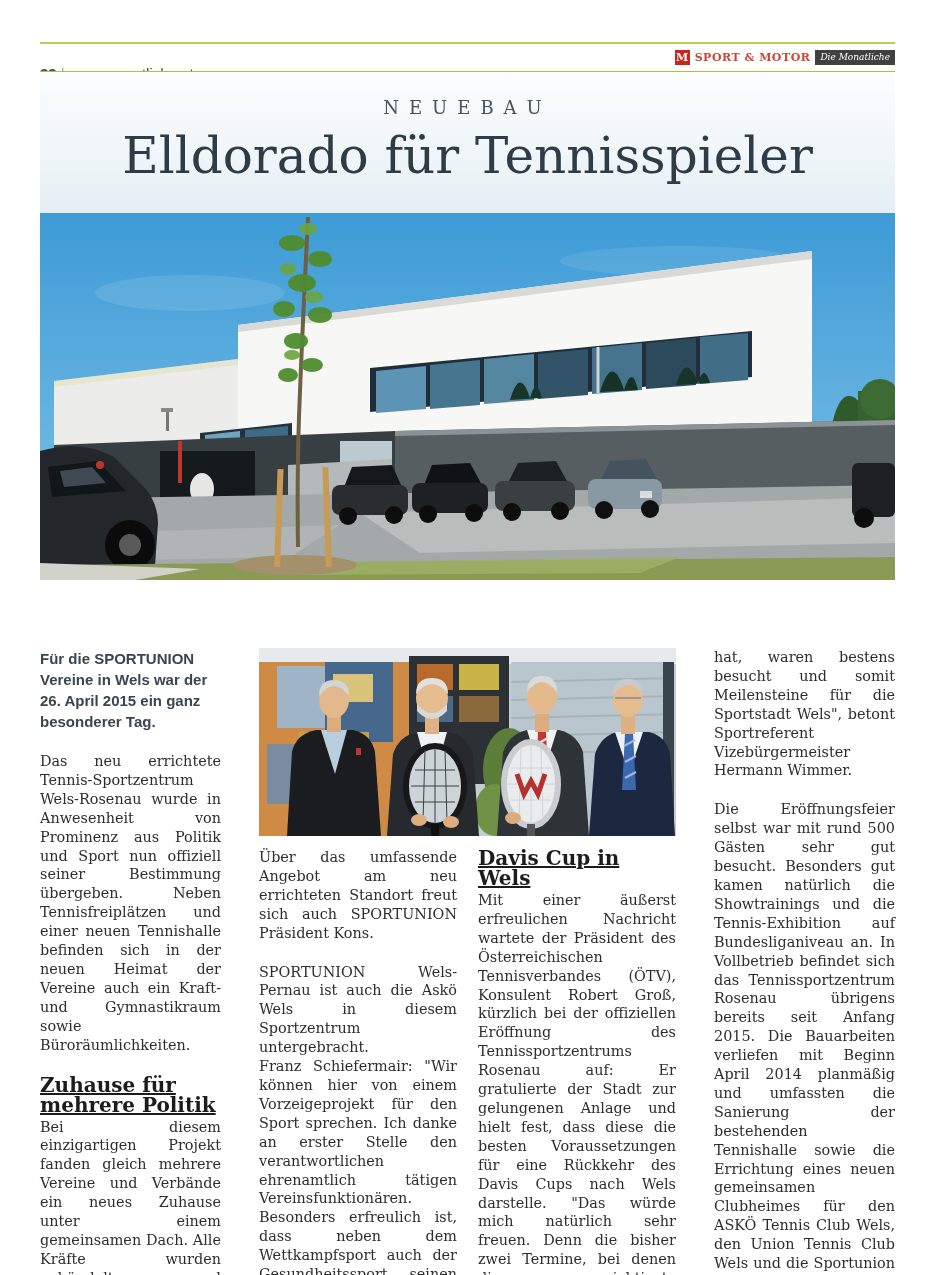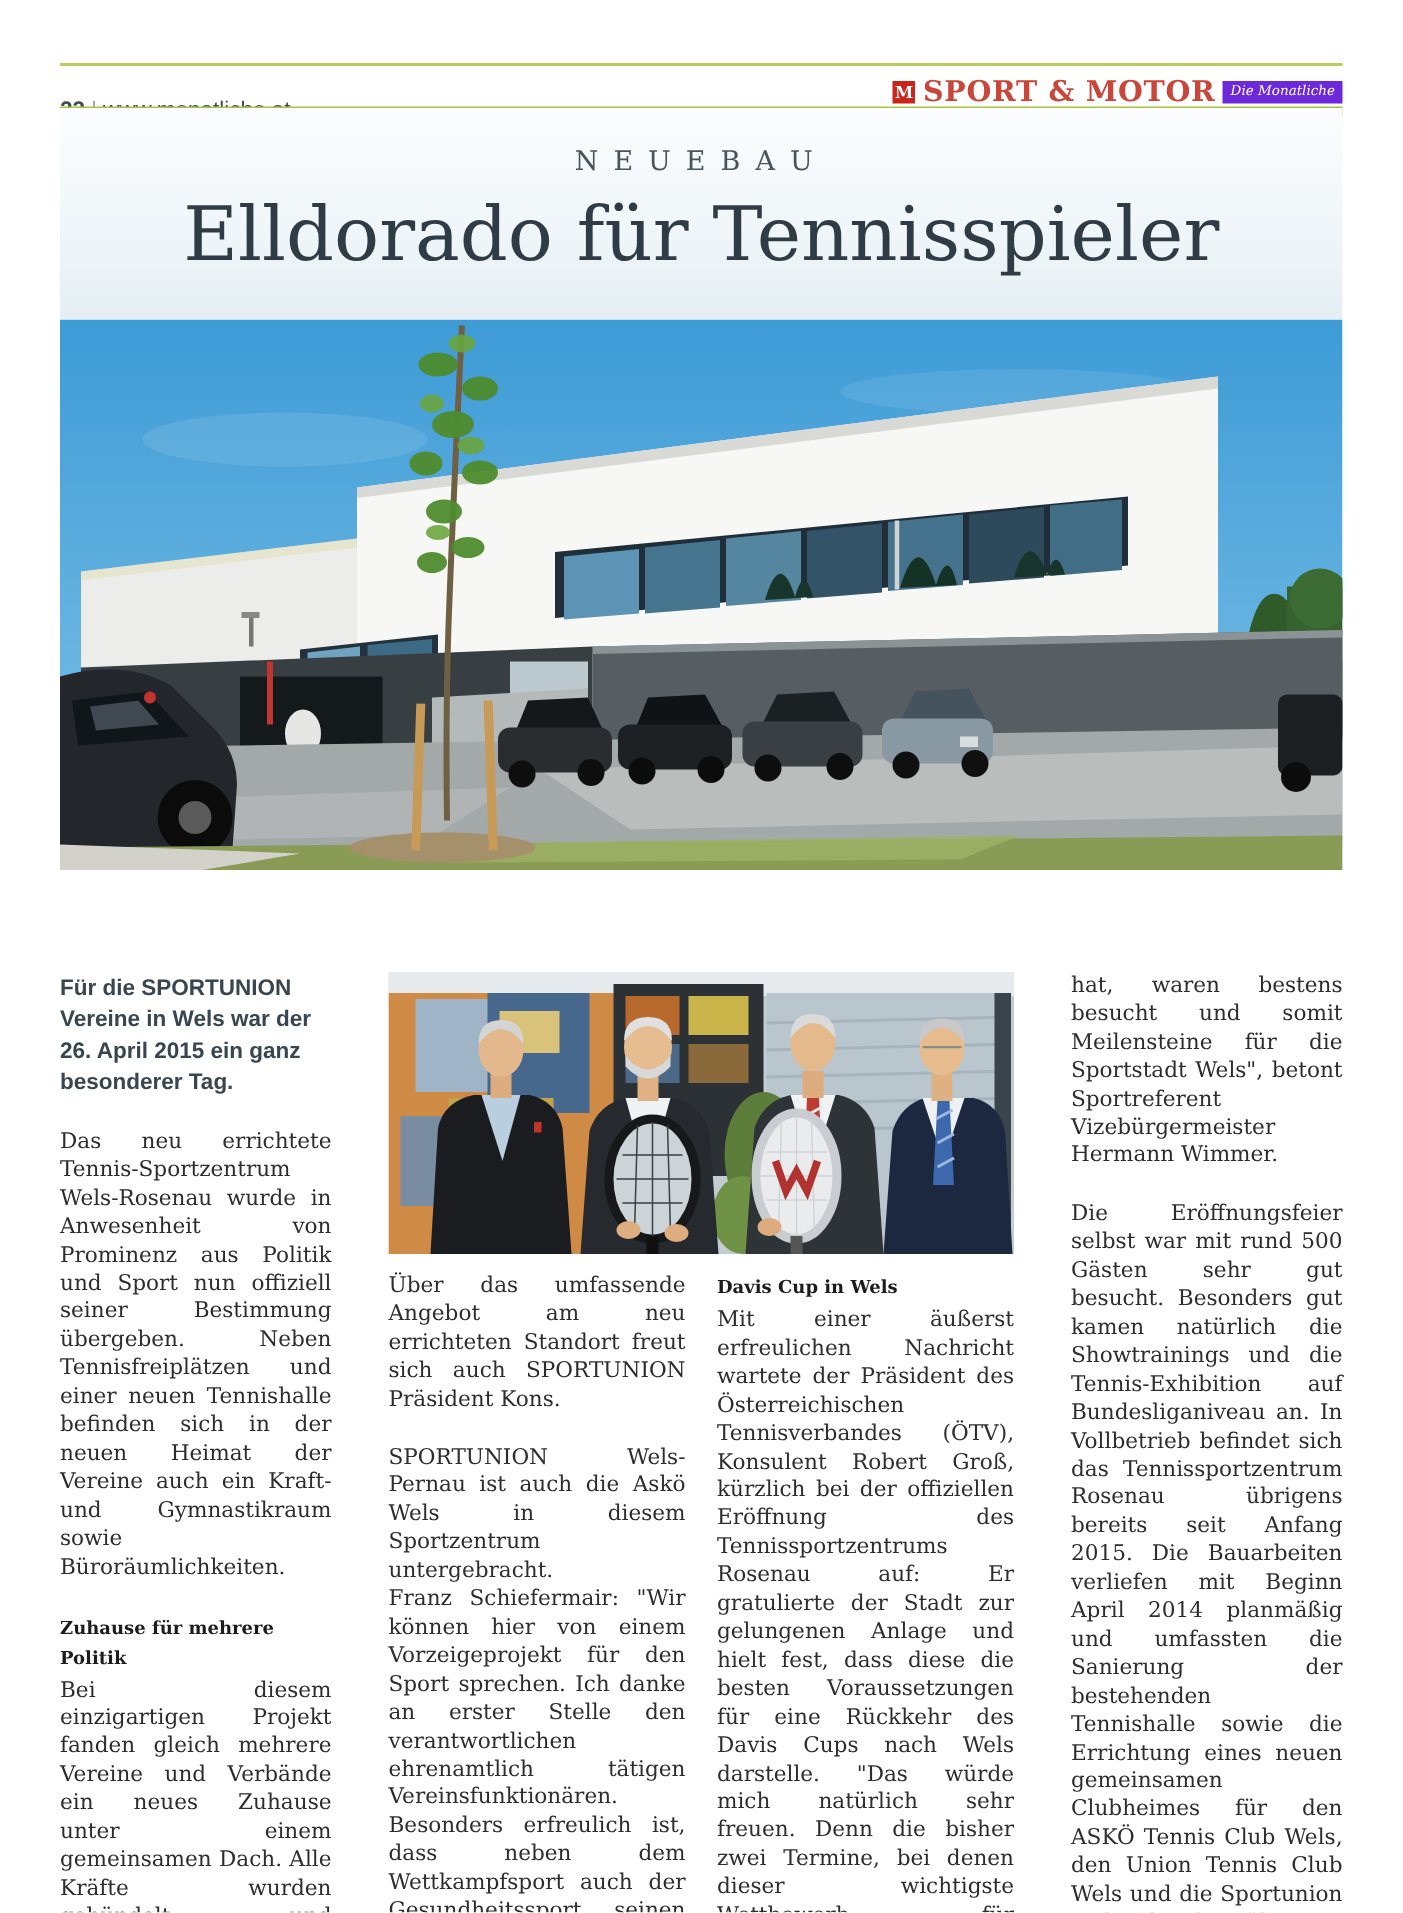--- a/index.html
+++ b/index.html
@@ -8,42 +8,42 @@
   
   .rule-thin{position:absolute;left:40px;width:855px;top:42px;height:2px;background:#b6cf5a;}
   .header-row{position:absolute;left:40px;width:855px;top:49px;height:22px;}
   .site-line{position:absolute;left:0;top:16px;font-family:"Liberation Sans",sans-serif;
              font-size:15px;color:#3d4c57;}
   .site-line .num{font-weight:bold;}
   .site-line .sep{color:#9aa4ab;font-weight:300;padding:0 4px;}
   .logo-right{position:absolute;right:0;top:1px;display:flex;align-items:center;gap:5px;}
   .m-badge{width:15px;height:15px;background:#c8251d;color:#fff;font:bold 11px/15px "DejaVu Serif",serif;
            text-align:center;}
-  .sport-motor{color:#c9463a;font-family:"DejaVu Serif",serif;font-weight:bold;font-size:19px;
+  .sport-motor{color:#c9463a;font-family:"DejaVu Serif",serif;font-weight:bold;font-size:11px;
                letter-spacing:0.5px;}
-  .die-monatliche{background:#6d28d9;color:#fff;font-style:italic;font-size:9px;
+  .die-monatliche{background:#404040;color:#fff;font-style:italic;font-size:9px;
                   padding:2px 5px 3px;font-family:"DejaVu Serif",serif;}
   .rule-thick{position:absolute;left:40px;width:855px;top:71px;height:7px;background:#a5c53e;}
   
   .hero{position:absolute;left:40px;top:72px;width:855px;}
   .hero-top{height:141px;background:linear-gradient(180deg,#fcfdfe 0%,#eef5f8 65%,#e4eef3 100%);
             text-align:center;}
   .kicker{padding-top:25px;font-size:18px;letter-spacing:10px;color:#47535d;}
   .headline{margin-top:9px;font-size:50px;color:#2f3c46;font-weight:normal;letter-spacing:0;text-align:center;}
   .photo1{display:block;}
   
   .content{position:absolute;left:40px;top:617px;width:855px;height:658px;display:flex;gap:38px;margin-top:31px;}
   .col{width:198px;font-size:14.4px;line-height:18.9px;color:#2d2d2d;text-align:justify;
        hyphens:auto;-webkit-hyphens:auto;}
   .col p{margin:0 0 20px;}
   .col p.cont{margin-top:-20px;}
   .lead{font-family:"Liberation Sans",sans-serif;font-weight:bold;font-size:15px;line-height:21px;
         color:#39464f;margin:0 0 26px;text-align:left;}
-  .subhead{font-weight:bold;font-size:12px;line-height:20px;color:#1c1c1c;text-align:left;
-           margin:0 0 3px;}
+  .subhead{font-weight:bold;font-size:20px;line-height:20px;color:#1c1c1c;text-align:left;
+           margin:0 0 3px;text-decoration:underline;}
   .mid{width:417px;}
   .photo2{display:block;margin-bottom:12px;}
   .mid-cols{display:flex;gap:21px;}
 </style>
 </head>
 <body>
 
 <div class="page">
 
   <div class="rule-thin"></div>

